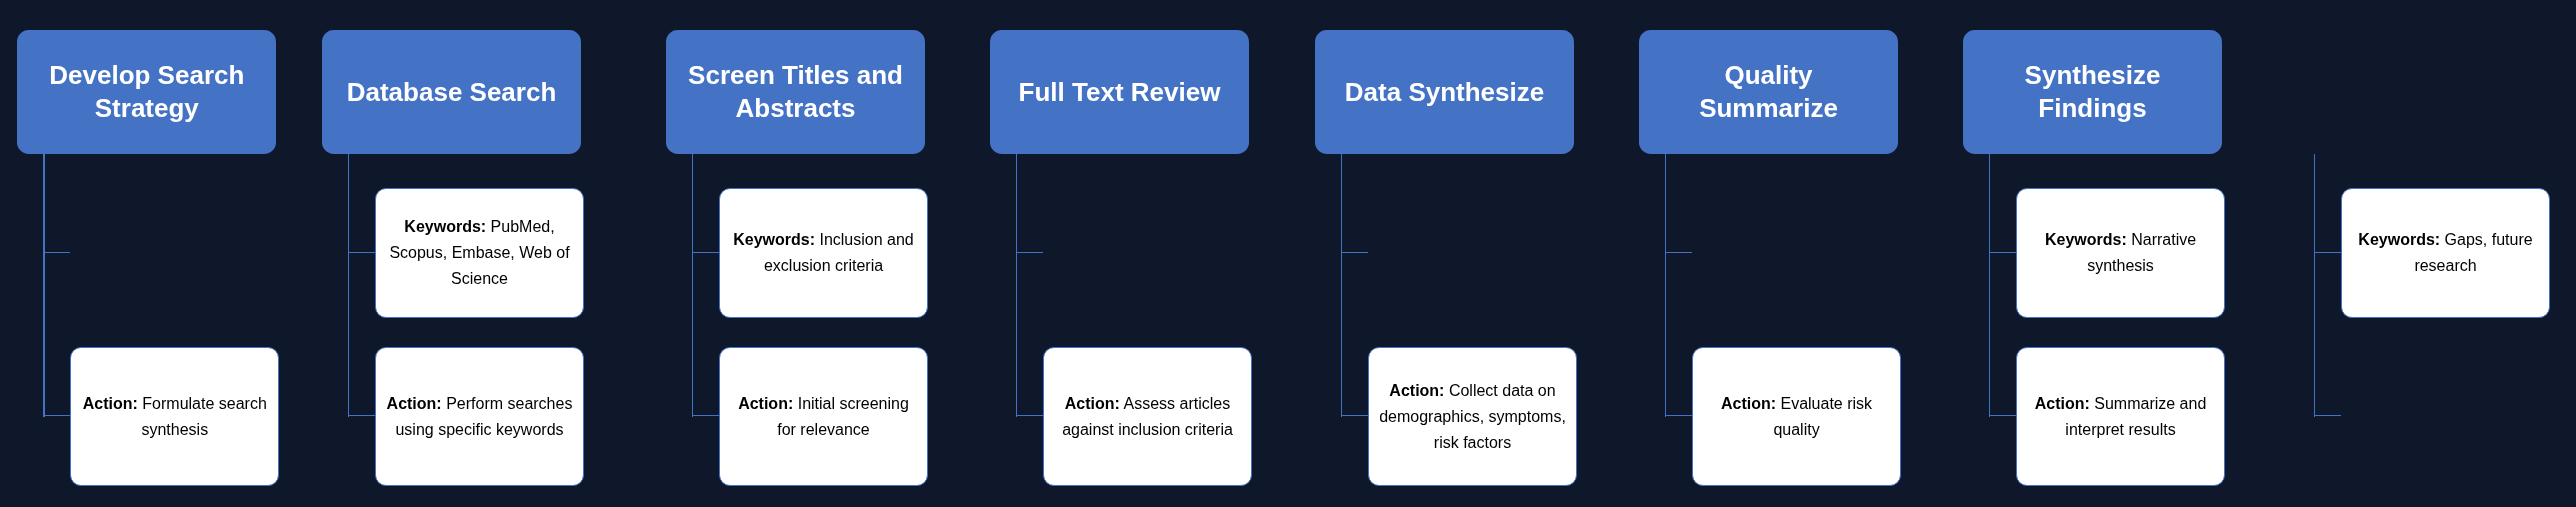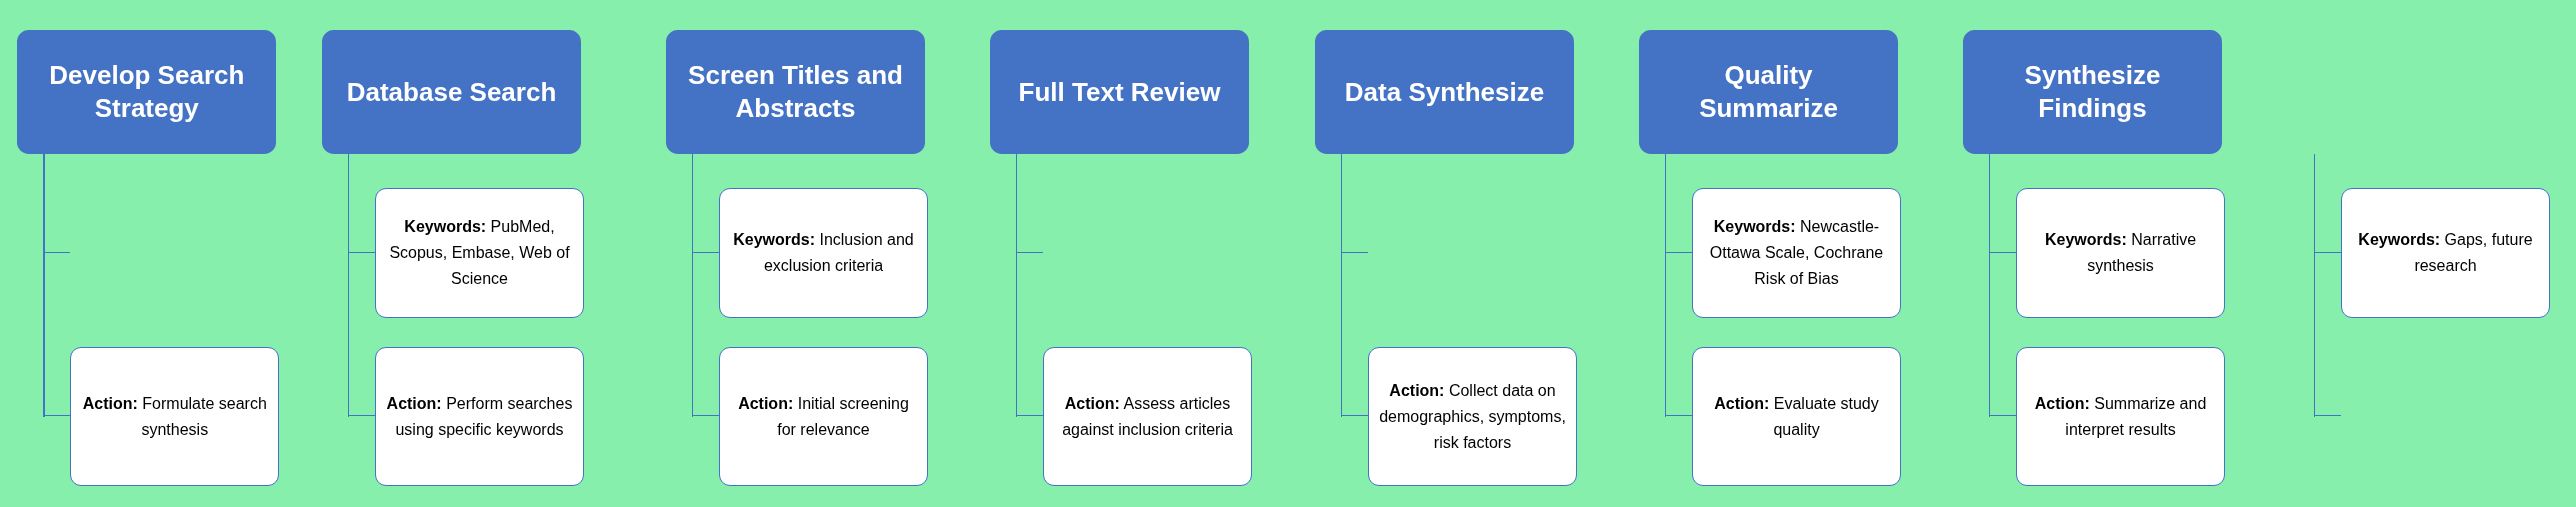--- a/index.html
+++ b/index.html
@@ -1,19 +1,19 @@
 <!DOCTYPE html>
 <html style="font-size:11px"><head>
 <meta charset="utf-8">
 <style>
   html,body{margin:0;padding:0;background:#ffffff;}
   .canvas{
     position:relative;
     width:2576px;height:507px;
-    background:#86efac;
+    background:#0f172a;
     font-family:"Liberation Sans", sans-serif;
     overflow:hidden;
   }
   .col{position:absolute;top:0;width:324px;height:507px;}
   .header{
     position:absolute;left:0;top:30px;width:259px;height:124px;
     background:#4472C4;border-radius:11.8px;
     color:#ffffff;font-weight:bold;font-size:26px;line-height:33px;
     display:flex;align-items:center;justify-content:center;
     text-align:center;padding:0 14px;box-sizing:border-box;
@@ -107,25 +107,22 @@
     </div>
   </div>
 
   <div class="col c5">
     <div class="header">
       <span>Quality Summarize</span>
     </div>
     <div class="vline"></div>
     <div class="stub stub1"></div>
     <div class="stub stub2"></div>
-    <div class="child child1">
-      <div><b>Keywords:</b> <span>Newcastle- Ottawa Scale, Cochrane Risk of Bias</span></div>
-    </div>
     <div class="child child2">
-      <div><b>Action:</b> <span>Evaluate study quality</span></div>
+      <div><b>Action:</b> <span>Evaluate risk quality</span></div>
     </div>
   </div>
 
   <div class="col c6">
     <div class="header">
       <span>Synthesize Findings</span>
     </div>
     <div class="vline"></div>
     <div class="stub stub1"></div>
     <div class="stub stub2"></div>

